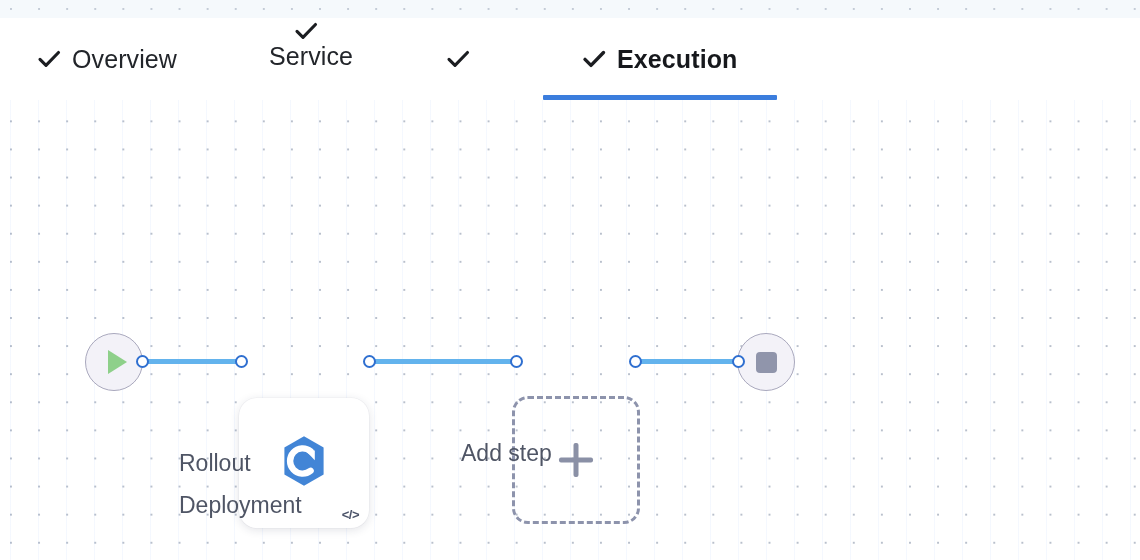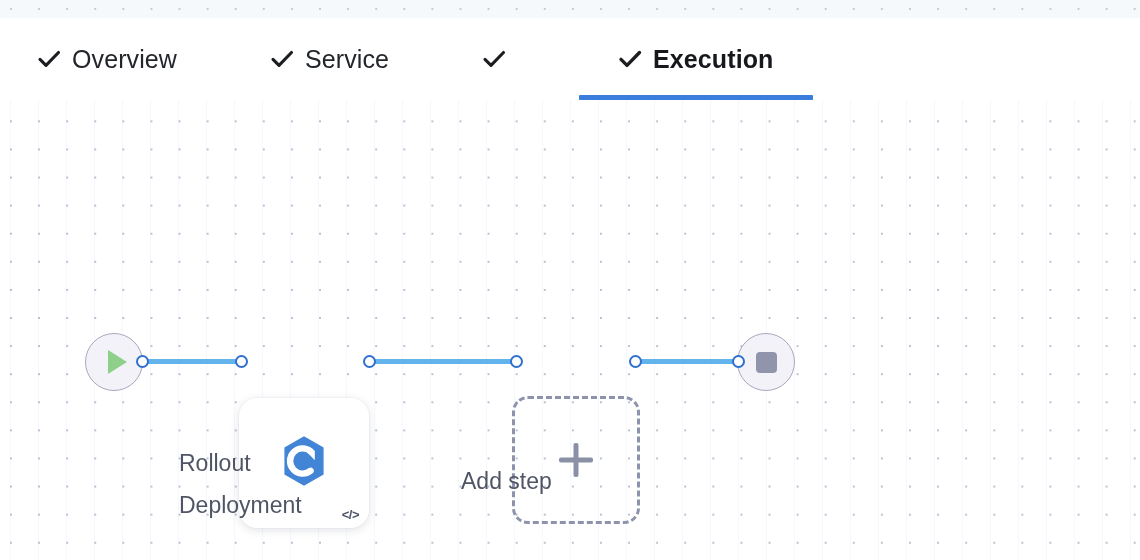--- a/index.html
+++ b/index.html
@@ -104,21 +104,21 @@
     bottom: 0;
     height: 5px;
     background: #3b7ddd;
     border-radius: 1px;
     display: none;
   }
   .tab.active .tab-underline { display: block; }
 
   
   .tab.t0 { margin-left: 26px; padding-right: 0; }
-  .tab.t1 { margin-left: 92px; }
+  .tab.t1 { margin-left: 92px; flex-direction: column; }
   .tab.t2 { margin-left: 92px; }
   .tab.t3 { margin-left: 62px; padding-left: 38px; padding-right: 40px; justify-content: flex-end; }
 
   
   .canvas {
     position: absolute;
     left: 0;
     top: 100px;
     width: 1140px;
     height: 460px;
@@ -217,21 +217,21 @@
   .node-label {
     position: absolute;
     text-align: left;
     font-size: 23px;
     line-height: 42px;
     color: #4f5565;
     white-space: pre-line;
     user-select: none;
   }
   .label-rollout { left: 179px; top: 342px; width: 250px; }
-  .label-addstep { left: 461px; top: 360px; width: 230px; }
+  .label-addstep { left: 461px; top: 332px; width: 230px; }
 
   
   .edge {
     position: absolute;
     height: 5px;
     background: #63b3ed;
     border-radius: 3px;
   }
   .edge-1 { left: 141px; top: 259px; width: 101px; }
   .edge-2 { left: 368px; top: 259px; width: 149px; }

